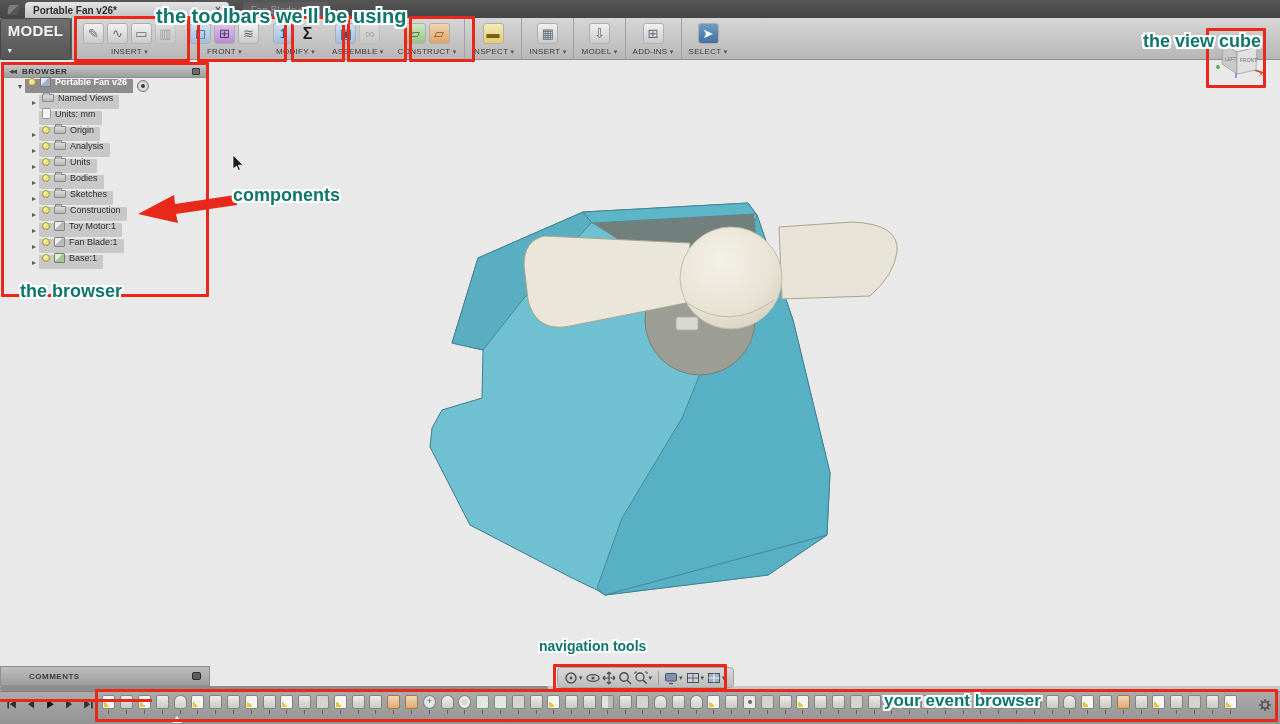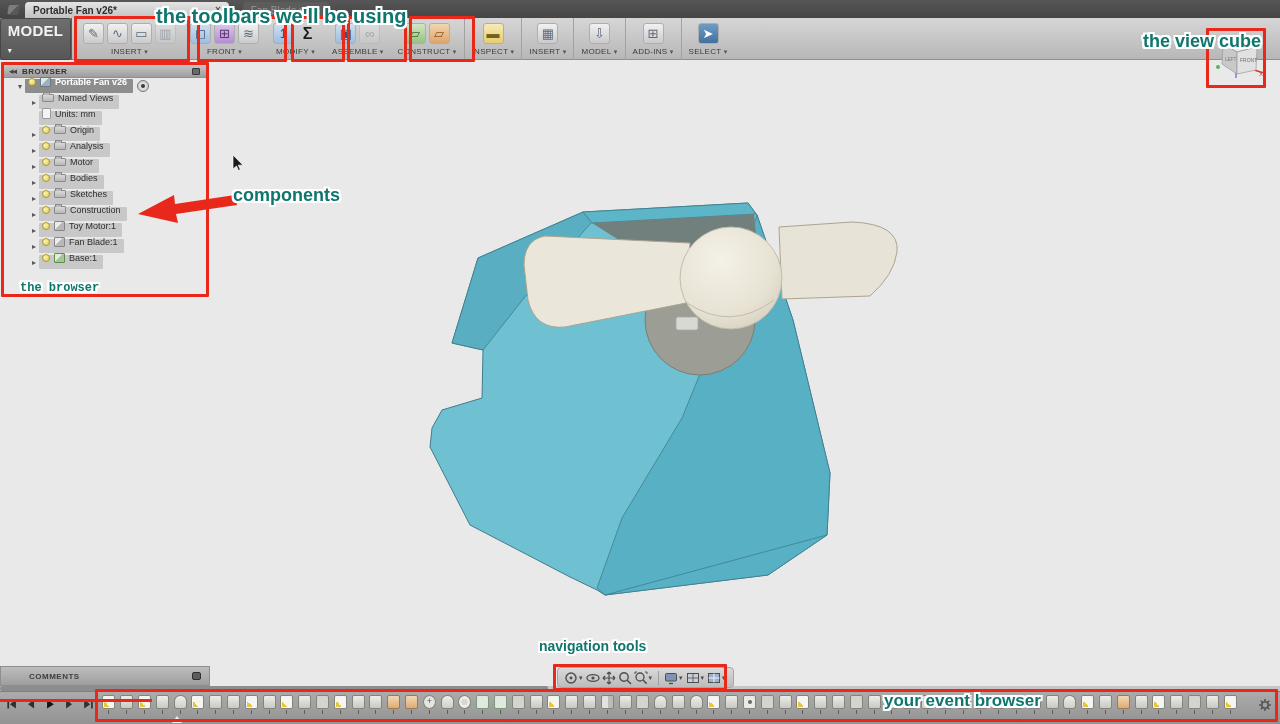--- a/index.html
+++ b/index.html
@@ -244,21 +244,21 @@
             <span class="bulb"></span>
             <span class="fold"></span>
             <span class="lbl">Analysis</span>
           </span>
         </div>
         <div class="brow" style="padding-left: 26px;">
           <span class="arr">▸</span>
           <span class="chip">
             <span class="bulb"></span>
             <span class="fold"></span>
-            <span class="lbl">Motor</span>
+            <span class="lbl">Units</span>
           </span>
         </div>
         <div class="brow" style="padding-left: 26px;">
           <span class="arr">▸</span>
           <span class="chip">
             <span class="bulb"></span>
             <span class="fold"></span>
             <span class="lbl">Bodies</span>
           </span>
         </div>
@@ -769,17 +769,17 @@
   <div class="ann-box" style="left:409px;top:16px;width:66px;height:46px;"></div>
   <div class="ann-box" style="left:1px;top:62px;width:208px;height:235px;"></div>
   <div class="ann-box" style="left:1206px;top:28px;width:60px;height:60px;"></div>
   <div class="ann-box" style="left:553px;top:664px;width:174px;height:27px;"></div>
   <div class="ann-box" style="left:95px;top:689px;width:1183px;height:33px;"></div>
   <div class="ann-line" style="left:0;top:699px;width:152px;height:3px;"></div>
 
   <div class="ann-label" style="left:156px;top:5px;font-size:20px;">the toolbars we'll be using</div>
   <div class="ann-label" style="left:1143px;top:31px;font-size:18px;">the view cube</div>
   <div class="ann-label" style="left:233px;top:185px;font-size:18px;">components</div>
-  <div class="ann-label" style="left:20px;top:281px;font-size:12px;font-family:Liberation Mono, monospace;">the browser</div>
+  <div class="ann-label" style="left:20px;top:281px;font-size:18px;">the browser</div>
   <div class="ann-label" style="left:539px;top:638px;font-size:14px;">navigation tools</div>
   <div class="ann-label" style="left:884px;top:691px;font-size:17px;">your event browser</div>
 
 </div>
 
 </body></html>

